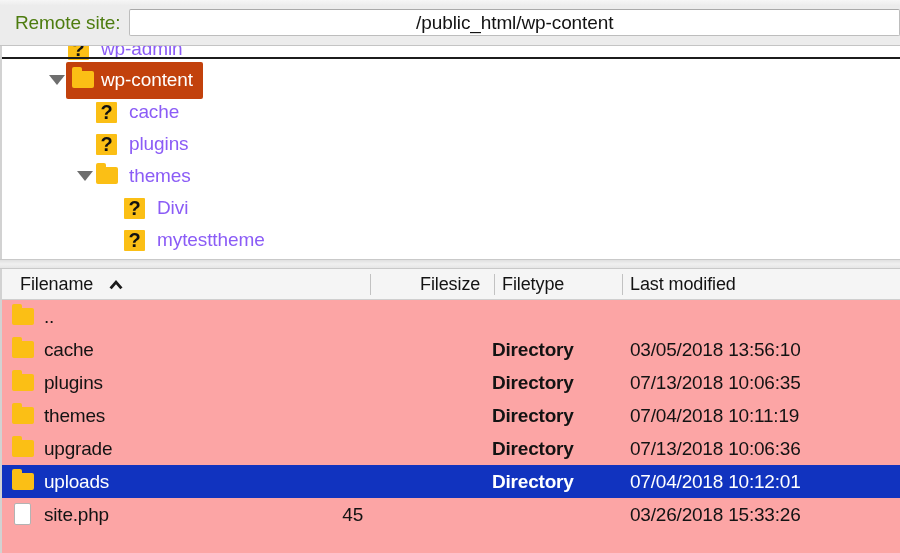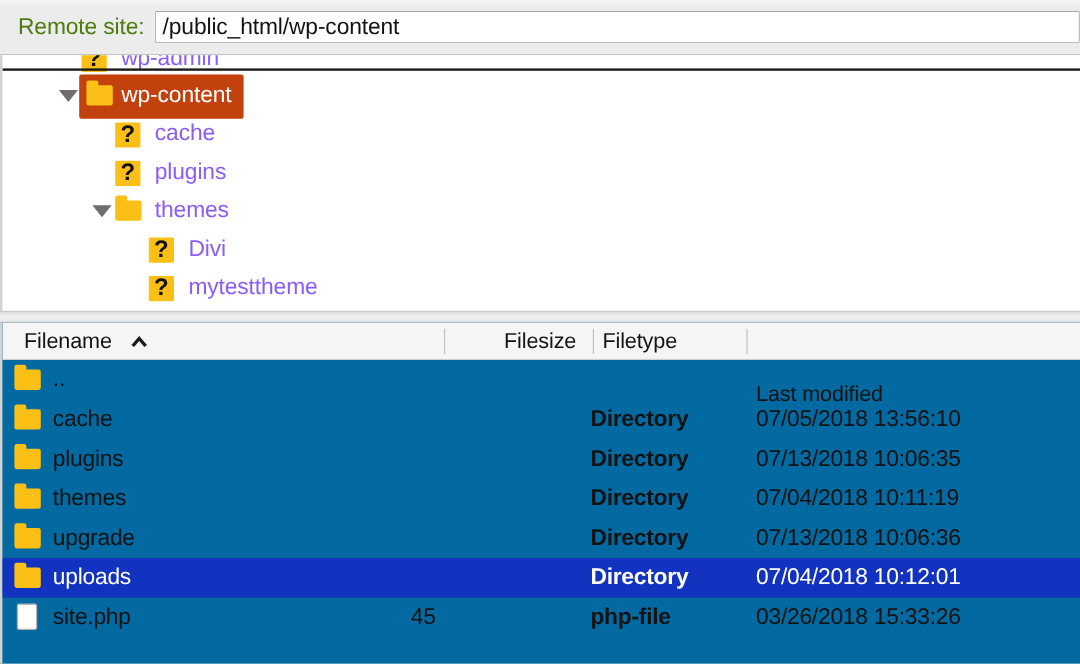--- a/index.html
+++ b/index.html
@@ -46,20 +46,21 @@
     border-radius: 2px;
     font-family: "Liberation Sans", sans-serif;
     font-size: 19px;
     color: #131313;
     padding: 0 5px;
     line-height: 25px;
     letter-spacing: -0.1px;
     overflow: hidden;
     white-space: nowrap;
     z-index: 2;
+    text-align: center;
   }
 
   
   #tree-panel {
     position: absolute;
     left: 0; top: 46px;
     width: 900px; height: 213px;
     background: #ffffff;
     border-left: 2px solid #d2d2d2;
     overflow: hidden;
@@ -153,21 +154,21 @@
     background: linear-gradient(#e0e0e0, #f0f0f0 50%, #e6e6e6);
     border-top: 1px solid #c9c9c9;
     border-bottom: 1px solid #c9c9c9;
   }
 
   
   #file-panel {
     position: absolute;
     left: 0; top: 269px;
     width: 900px; height: 284px;
-    background: #0369a1;
+    background: #fca5a5;
     border-left: 2px solid #d2d2d2;
     overflow: hidden;
   }
   #list-header {
     position: relative;
     height: 31px;
     background: #f5f5f5;
     border-bottom: 1px solid #cfcfcf;
     width: 900px;
   }
@@ -315,41 +316,41 @@
     <div id="sort-caret">
       <svg width="16" height="14" viewBox="0 0 16 14" xmlns="http://www.w3.org/2000/svg">
         <path d="M8 3 L14.5 10.5 L12.3 12.2 L8 7.2 L3.7 12.2 L1.5 10.5 Z" fill="#1c1c1c"></path>
       </svg>
     </div>
     <div class="hdr-div" style="left:368px;"></div>
     <div class="hdr" style="left:418px;text-align:right;">Filesize</div>
     <div class="hdr-div" style="left:492px;"></div>
     <div class="hdr" style="left:500px;">Filetype</div>
     <div class="hdr-div" style="left:620px;"></div>
-    <div class="hdr" style="left:628px;margin-top:44px;">Last modified</div>
+    <div class="hdr" style="left:628px;">Last modified</div>
   </div>
 
   <div id="file-rows">
       <div class="row">
         <div class="row-icon">
           <div class="ic-folder"></div>
         </div>
         <div class="cell c-name">..</div>
         <div class="cell c-size"></div>
         <div class="cell c-type"></div>
         <div class="cell c-date"></div>
       </div>
       <div class="row">
         <div class="row-icon">
           <div class="ic-folder"></div>
         </div>
         <div class="cell c-name">cache</div>
         <div class="cell c-size"></div>
         <div class="cell c-type">Directory</div>
-        <div class="cell c-date">07/05/2018 13:56:10</div>
+        <div class="cell c-date">03/05/2018 13:56:10</div>
       </div>
       <div class="row">
         <div class="row-icon">
           <div class="ic-folder"></div>
         </div>
         <div class="cell c-name">plugins</div>
         <div class="cell c-size"></div>
         <div class="cell c-type">Directory</div>
         <div class="cell c-date">07/13/2018 10:06:35</div>
       </div>
@@ -379,17 +380,16 @@
         <div class="cell c-size"></div>
         <div class="cell c-type">Directory</div>
         <div class="cell c-date">07/04/2018 10:12:01</div>
       </div>
       <div class="row">
         <div class="row-icon">
           <div class="ic-file"></div>
         </div>
         <div class="cell c-name">site.php</div>
         <div class="cell c-size">45</div>
-        <div class="cell c-type">php-file</div>
         <div class="cell c-date">03/26/2018 15:33:26</div>
       </div>
     </div>
 </div>
 
 </body></html>

